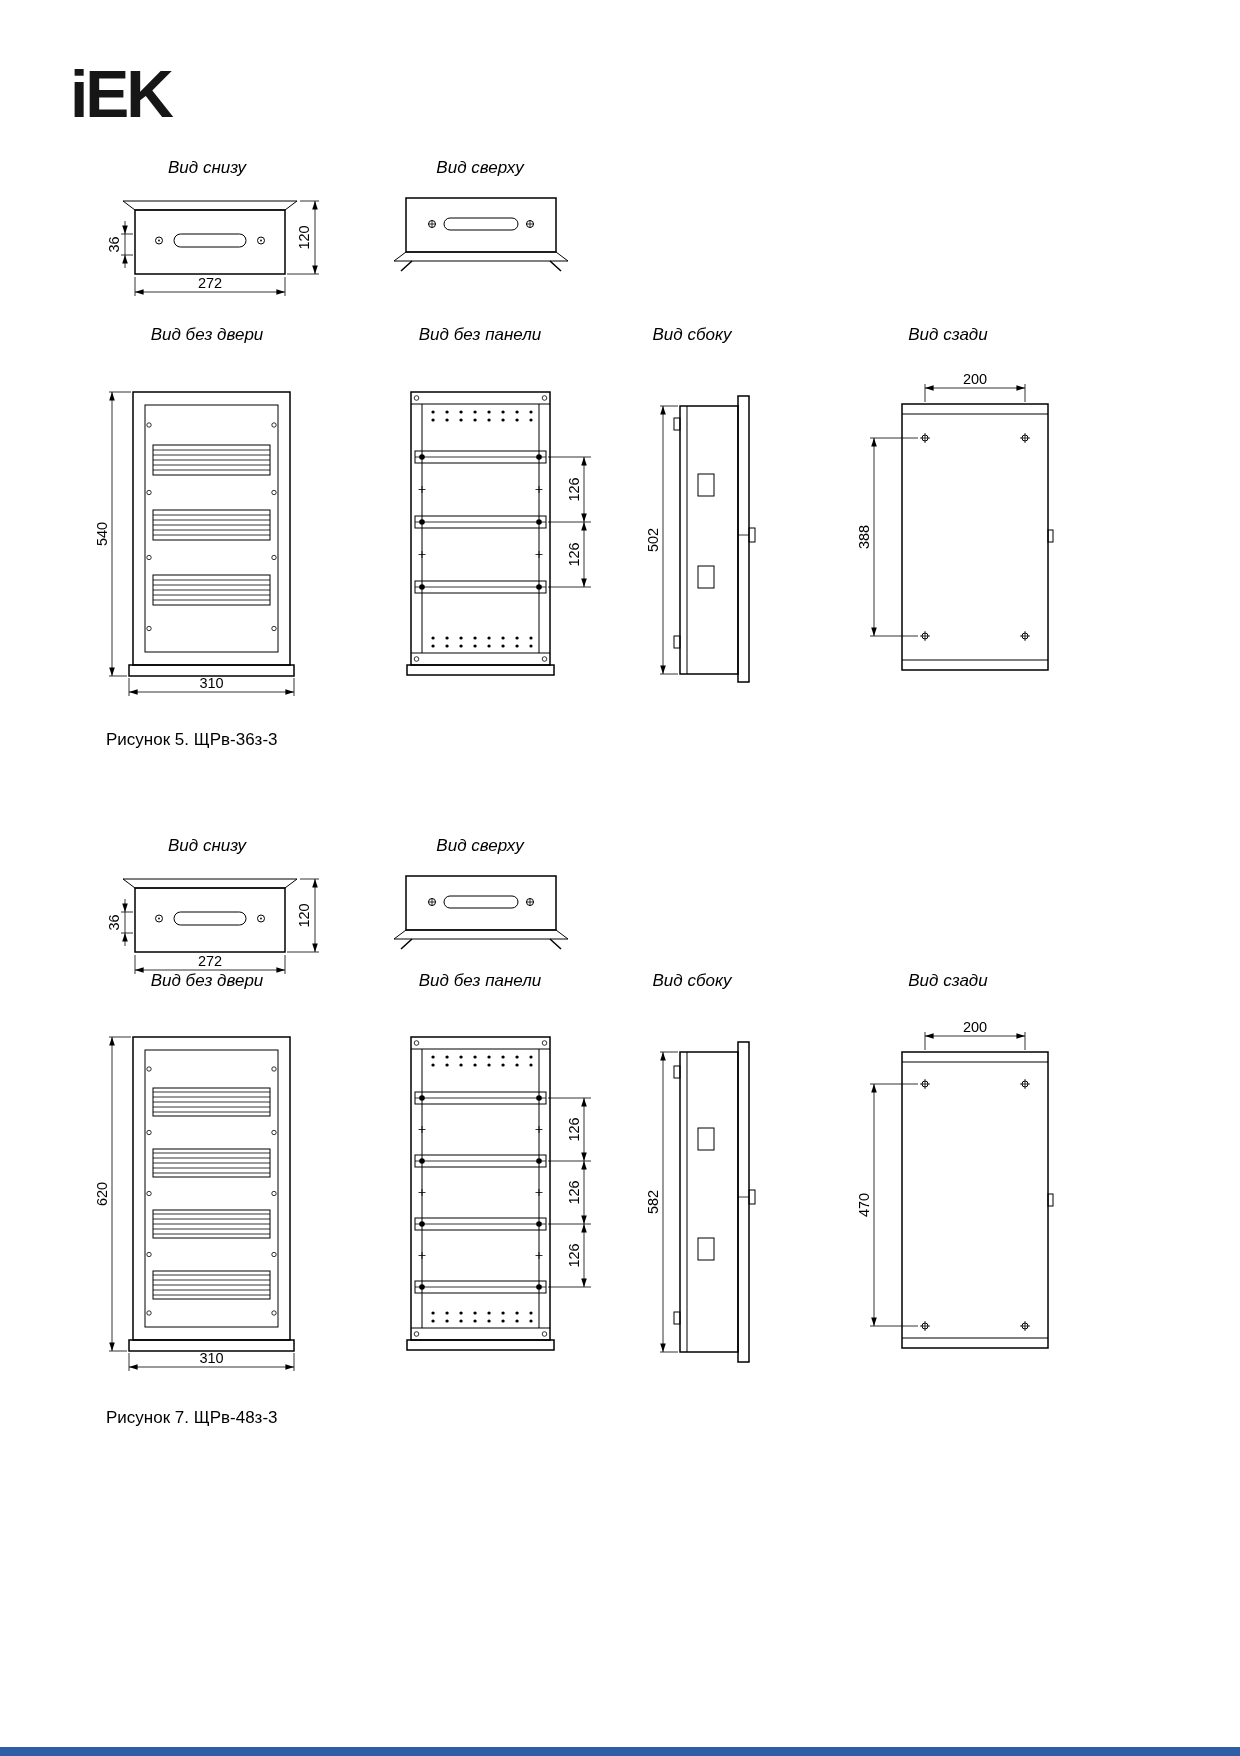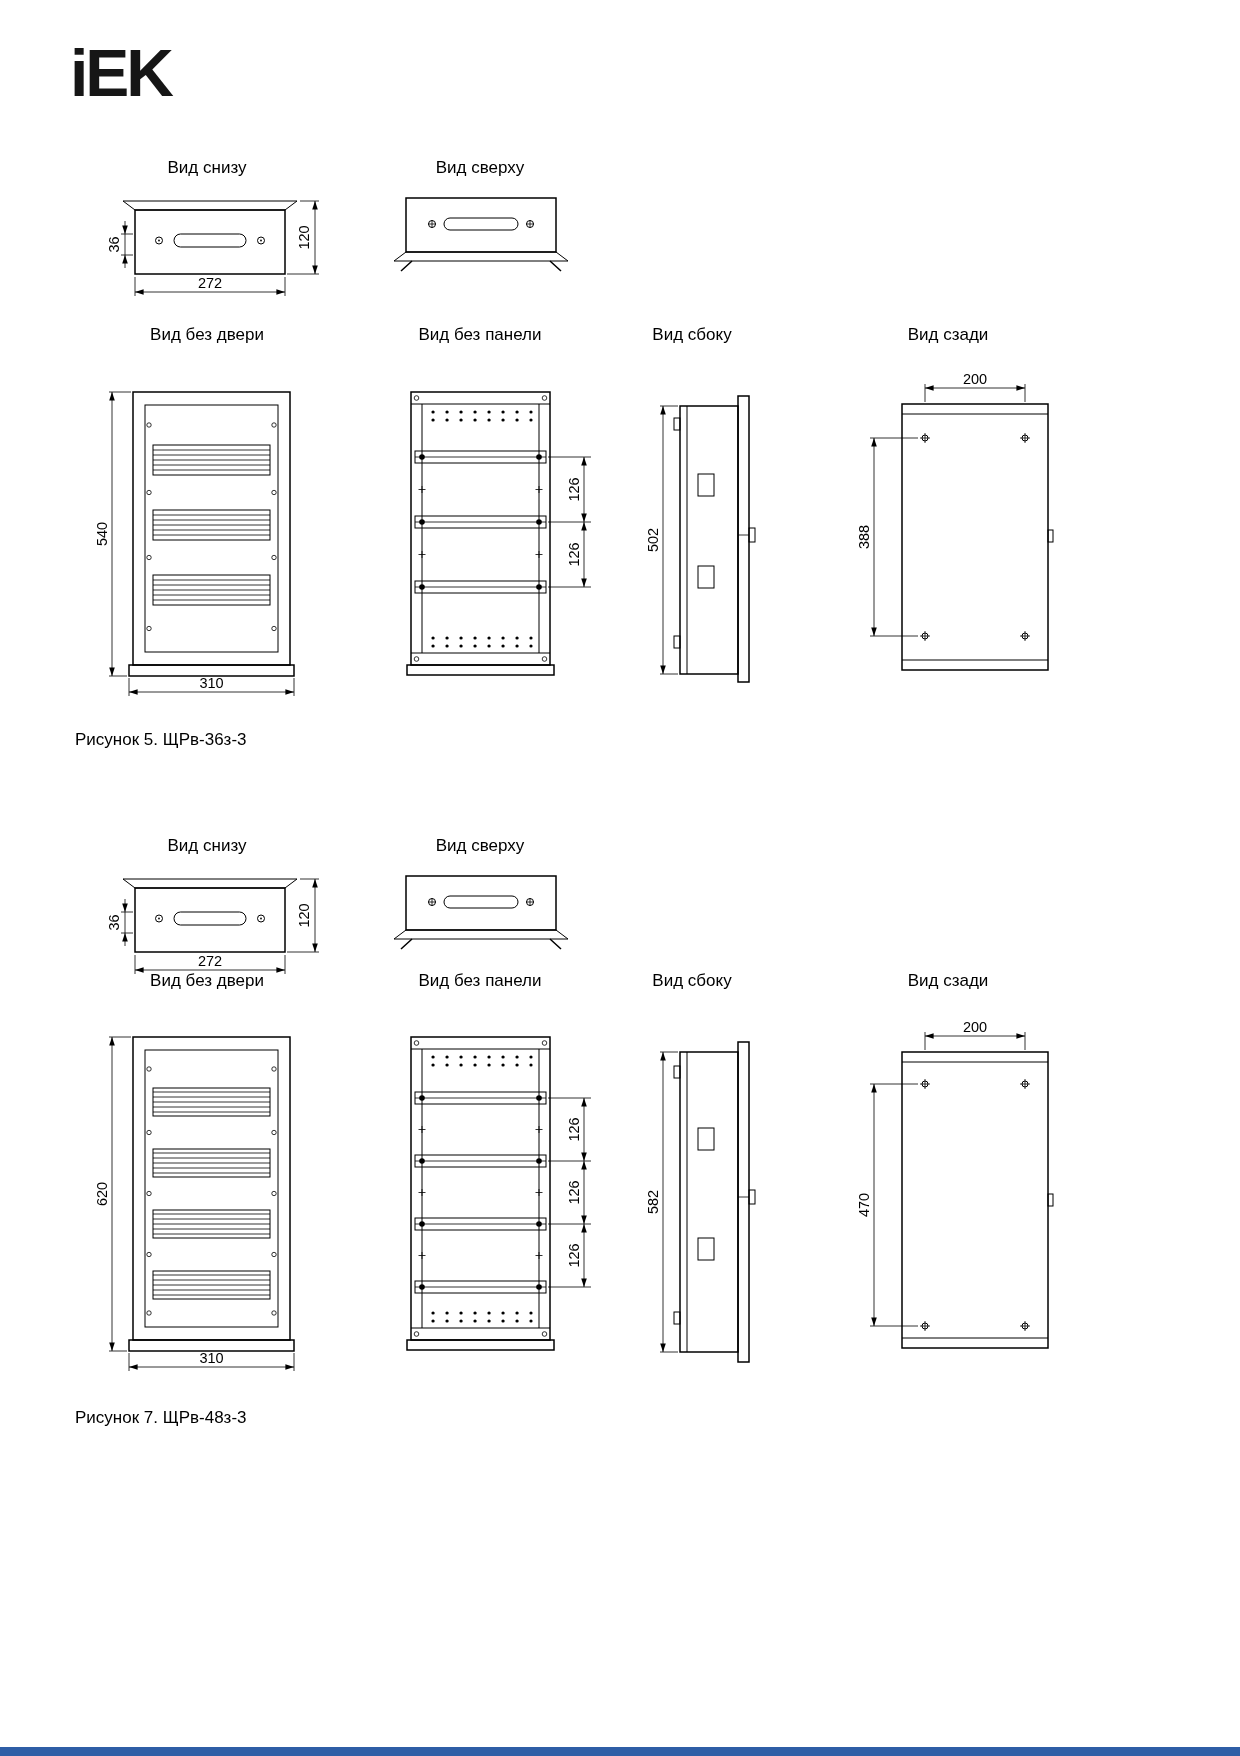--- a/index.html
+++ b/index.html
@@ -2,28 +2,28 @@
 <html><head>
 <meta charset="utf-8">
 <style>
   * { margin:0; padding:0; box-sizing:border-box; }
   html,body { background:#fff; }
   body {
     width:1240px; height:1756px; position:relative; overflow:hidden;
     font-family:"Liberation Sans", sans-serif; color:#000;
   }
   .logo {
-    position:absolute; left:70px; top:35px;
+    position:absolute; left:70px; top:56px;
     font-size:66px; font-weight:900; letter-spacing:-3px; color:#161616;
   }
   .vtitle {
     position:absolute; transform:translateX(-50%);
-    font-size:17px; white-space:nowrap; color:#000;
+    font-size:17px; white-space:nowrap; color:#000;font-style:italic;
   }
-  .caption { position:absolute; font-size:17px; color:#000; }
+  .caption { position:absolute; font-size:17px; color:#000;margin-left:31px; }
   svg.view { position:absolute; overflow:visible; }
   .s15 { stroke:#000; stroke-width:1.5; fill:none; }
   .s10 { stroke:#000; stroke-width:1; fill:none; }
   .s07 { stroke:#000; stroke-width:0.8; fill:none; }
   .dtx { font-size:14.5px; fill:#000; font-family:"Liberation Sans",sans-serif; }
   .dot { fill:#000; stroke:none; }
   .perf { stroke:#000; stroke-width:3.2; fill:none; stroke-linecap:round; stroke-dasharray:0.1 13.9; }
   .footer-bar { position:absolute; left:0; top:1747px; width:1240px; height:9px; }
 </style>
 </head>

